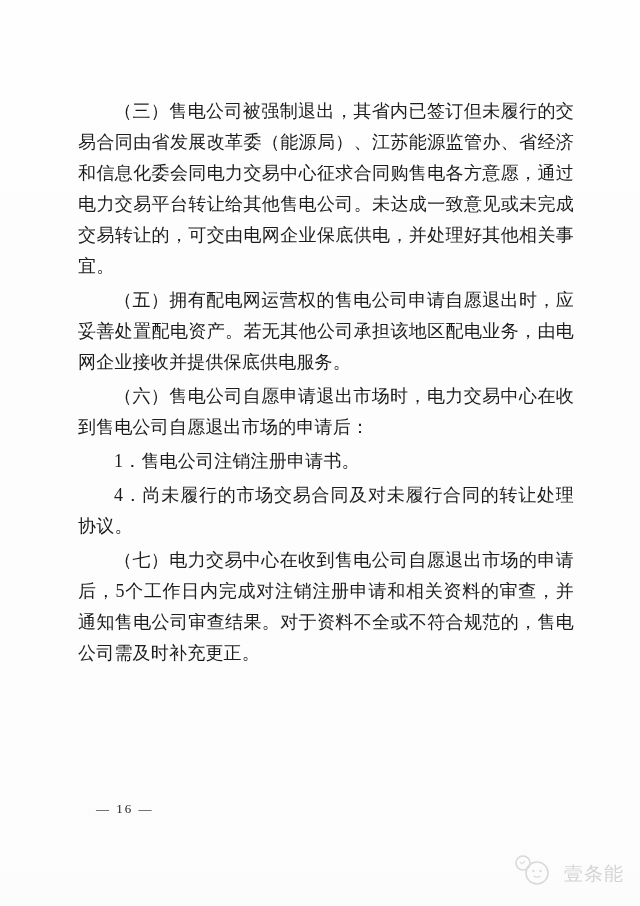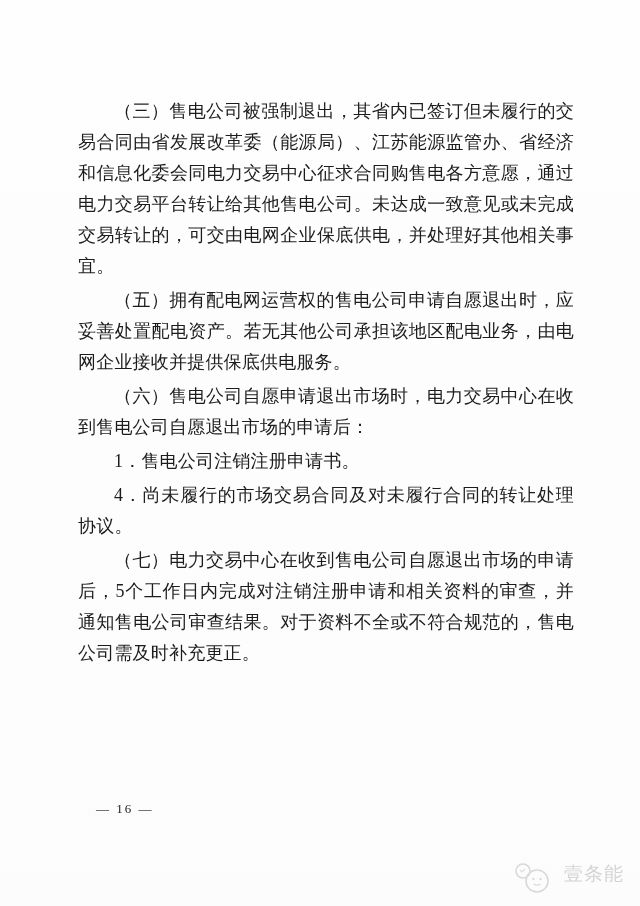--- a/index.html
+++ b/index.html
@@ -39,23 +39,23 @@
     position: absolute;
     left: 96px;
     top: 801px;
     font-size: 13px;
     letter-spacing: 2px;
     color: #222222;
   }
   .watermark {
     position: absolute;
     right: 16px;
-    bottom: 11px;
+    bottom: 19px;
     display: flex;
-    align-items: flex-start;
+    align-items: flex-end;
     gap: 13px;
     color: #d4d4d4;
     font-size: 19px;
     letter-spacing: 1px;
     user-select: none;
   }
   .watermark .wm-icon {
     display: inline-block;
     width: 38px;
     height: 34px;

